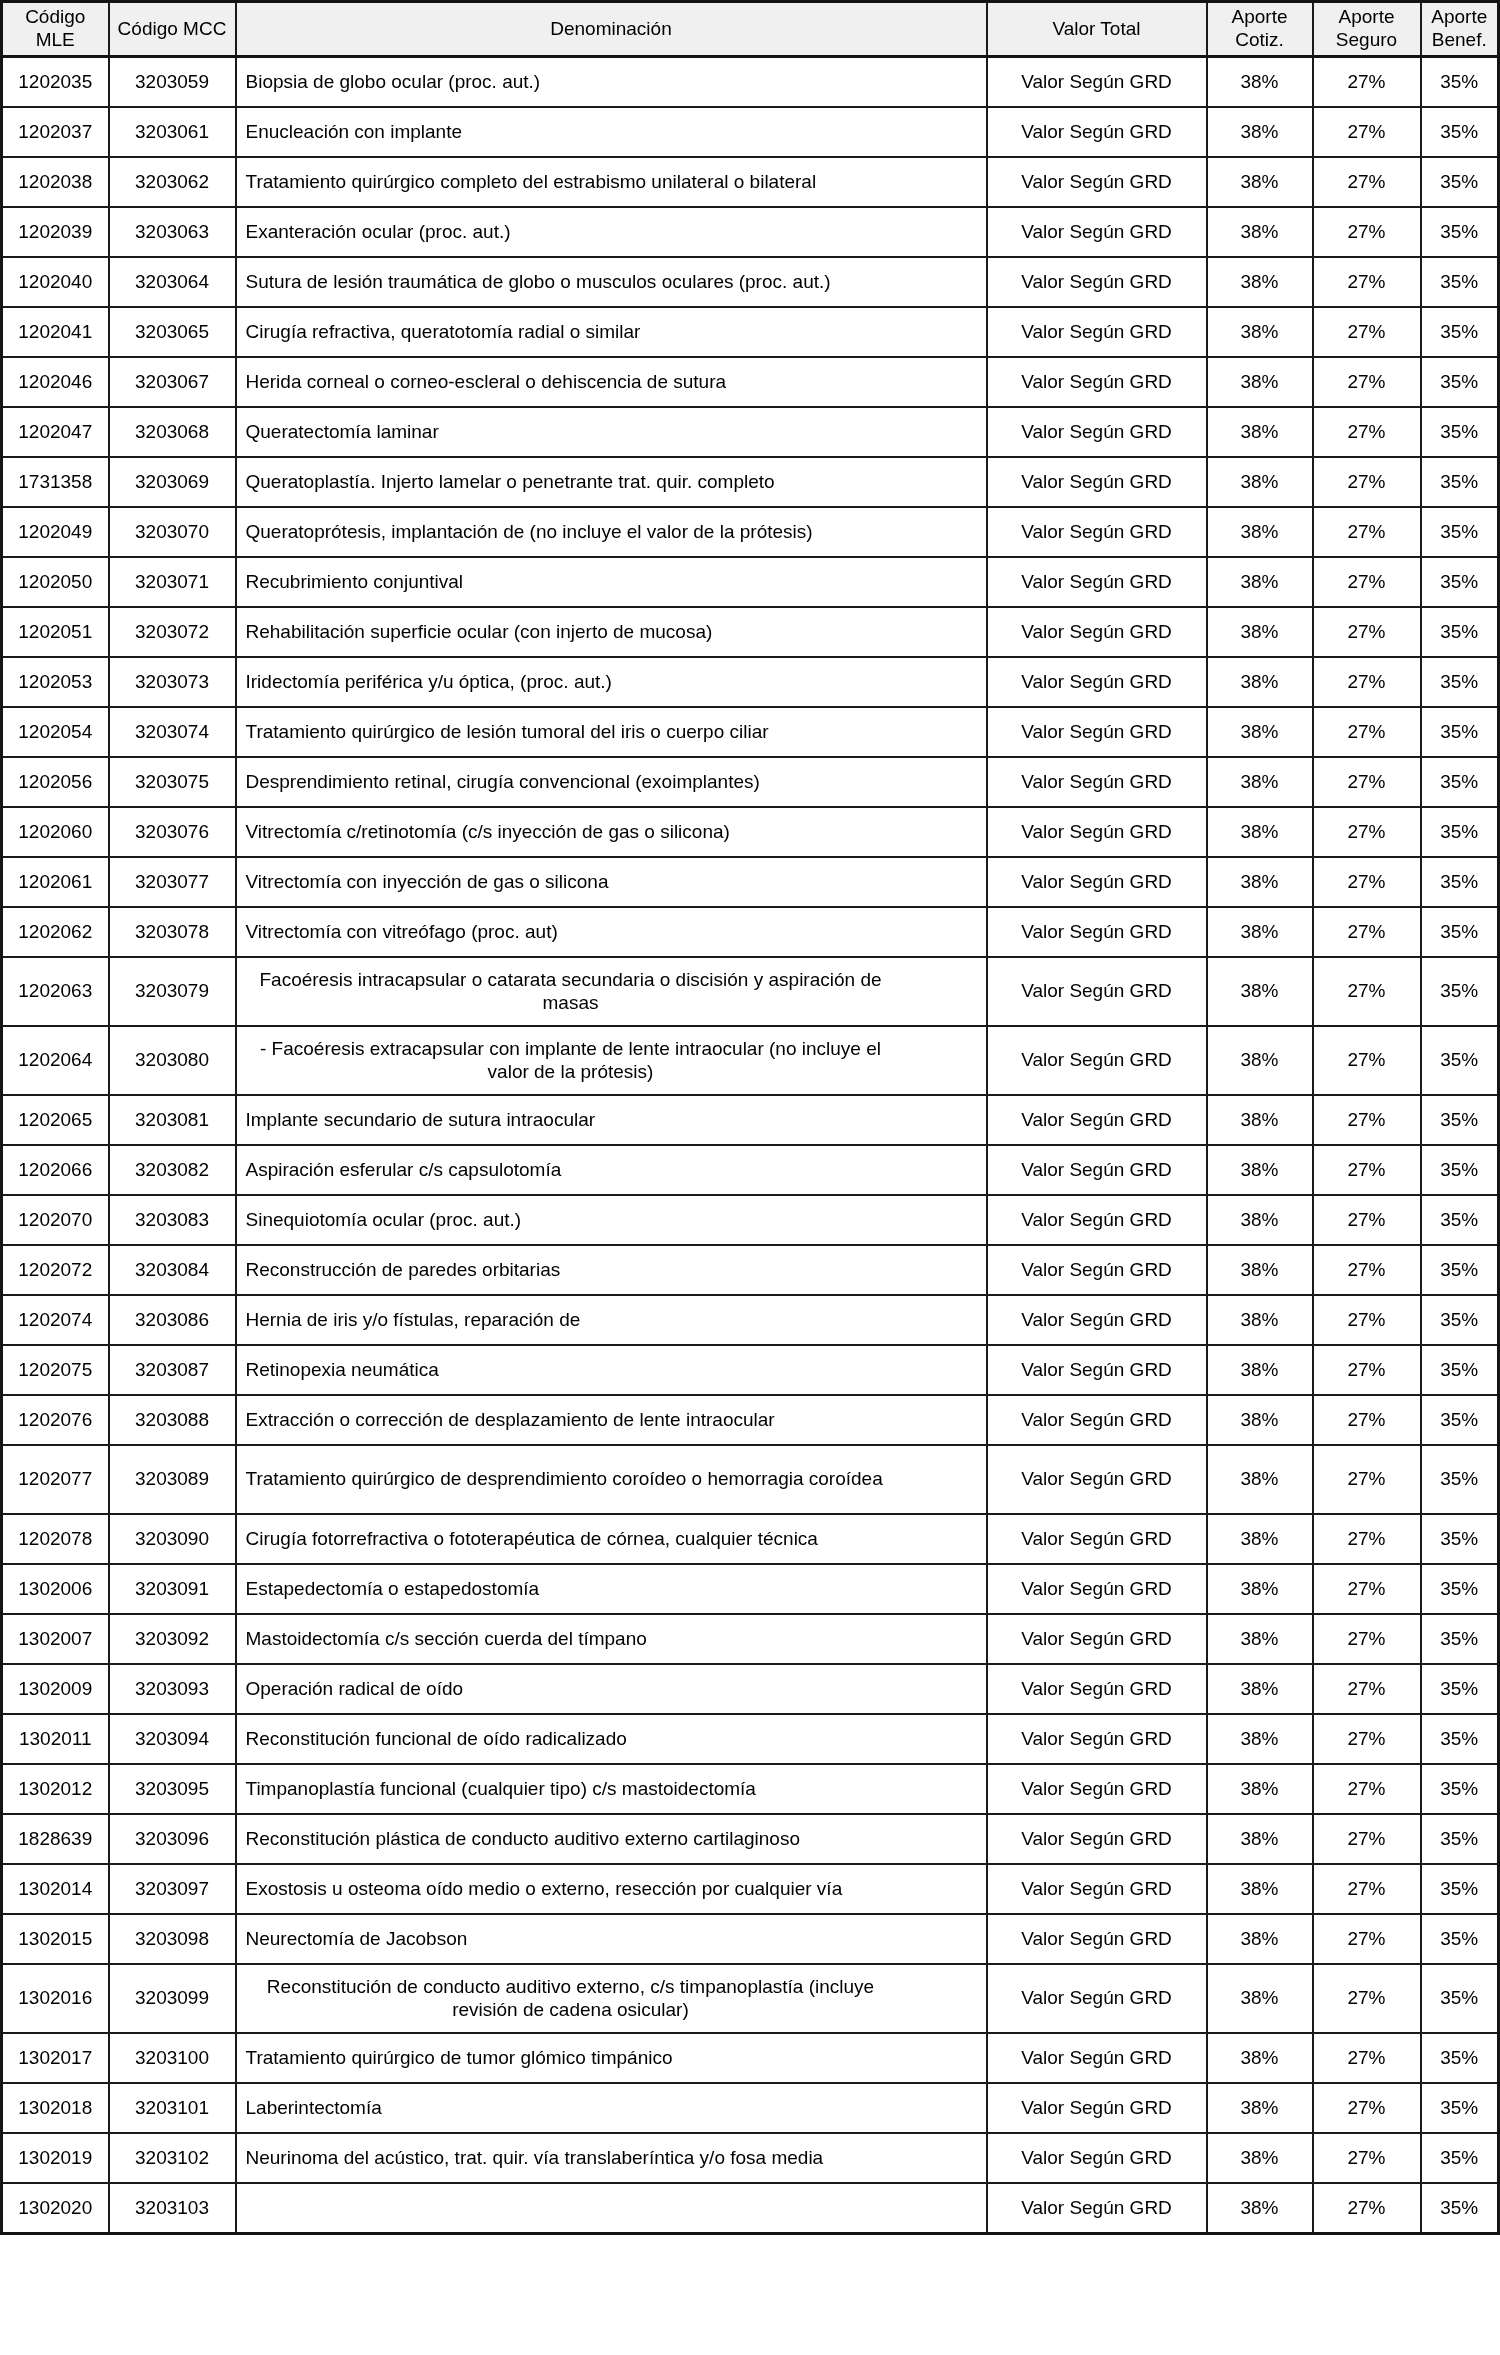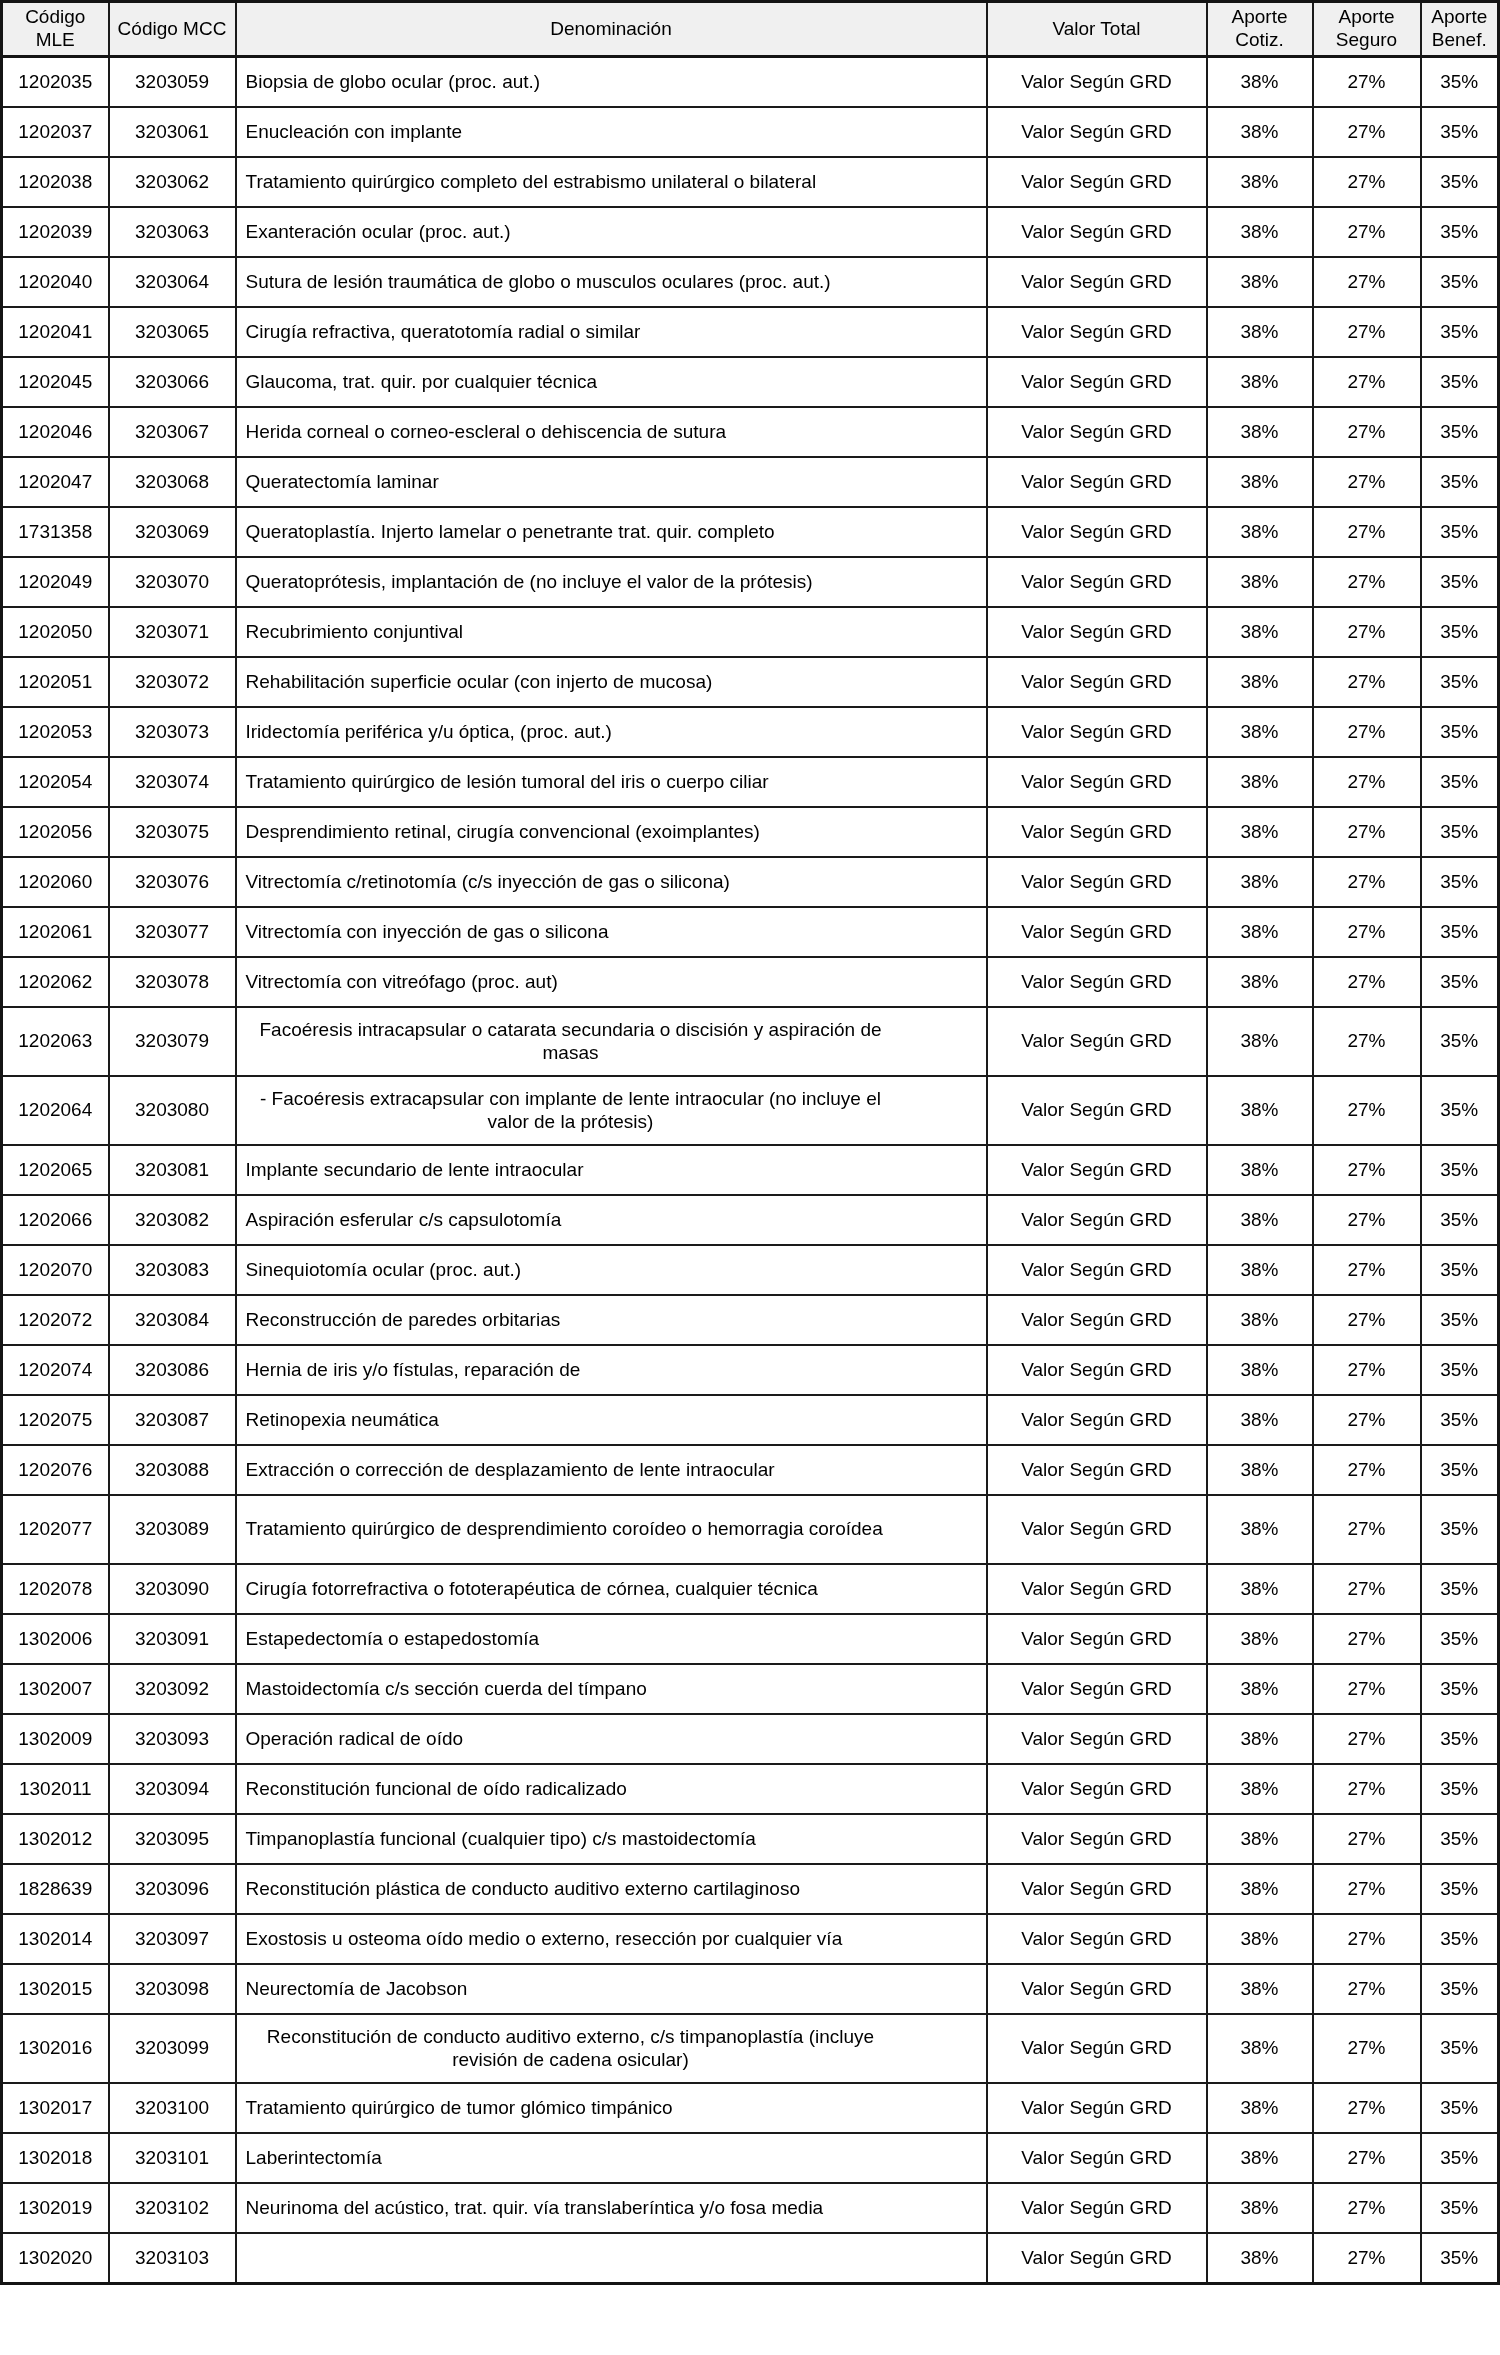--- a/index.html
+++ b/index.html
@@ -125,29 +125,20 @@
         <tr>
           <td class="col-codigo_mle">1202041</td>
           <td class="col-codigo_mcc">3203065</td>
           <td class="col-denominacion"><span class="den-text">Cirugía refractiva, queratotomía radial o similar</span></td>
           <td class="col-valor_total">Valor Según GRD</td>
           <td class="col-aporte_cotiz">38%</td>
           <td class="col-aporte_seguro">27%</td>
           <td class="col-aporte_benef">35%</td>
         </tr>
         <tr>
-          <td class="col-codigo_mle">1202045</td>
-          <td class="col-codigo_mcc">3203066</td>
-          <td class="col-denominacion"><span class="den-text">Glaucoma, trat. quir. por cualquier técnica</span></td>
-          <td class="col-valor_total">Valor Según GRD</td>
-          <td class="col-aporte_cotiz">38%</td>
-          <td class="col-aporte_seguro">27%</td>
-          <td class="col-aporte_benef">35%</td>
-        </tr>
-        <tr>
           <td class="col-codigo_mle">1202046</td>
           <td class="col-codigo_mcc">3203067</td>
           <td class="col-denominacion"><span class="den-text">Herida corneal o corneo-escleral o dehiscencia de sutura</span></td>
           <td class="col-valor_total">Valor Según GRD</td>
           <td class="col-aporte_cotiz">38%</td>
           <td class="col-aporte_seguro">27%</td>
           <td class="col-aporte_benef">35%</td>
         </tr>
         <tr>
           <td class="col-codigo_mle">1202047</td>
@@ -262,21 +253,21 @@
           <td class="col-codigo_mcc">3203080</td>
           <td class="col-denominacion"><span class="den-text">- Facoéresis extracapsular con implante de lente intraocular (no incluye el valor de la prótesis)</span></td>
           <td class="col-valor_total">Valor Según GRD</td>
           <td class="col-aporte_cotiz">38%</td>
           <td class="col-aporte_seguro">27%</td>
           <td class="col-aporte_benef">35%</td>
         </tr>
         <tr>
           <td class="col-codigo_mle">1202065</td>
           <td class="col-codigo_mcc">3203081</td>
-          <td class="col-denominacion"><span class="den-text">Implante secundario de lente intraocular</span></td>
+          <td class="col-denominacion"><span class="den-text">Implante secundario de sutura intraocular</span></td>
           <td class="col-valor_total">Valor Según GRD</td>
           <td class="col-aporte_cotiz">38%</td>
           <td class="col-aporte_seguro">27%</td>
           <td class="col-aporte_benef">35%</td>
         </tr>
         <tr>
           <td class="col-codigo_mle">1202066</td>
           <td class="col-codigo_mcc">3203082</td>
           <td class="col-denominacion"><span class="den-text">Aspiración esferular c/s capsulotomía</span></td>
           <td class="col-valor_total">Valor Según GRD</td>

